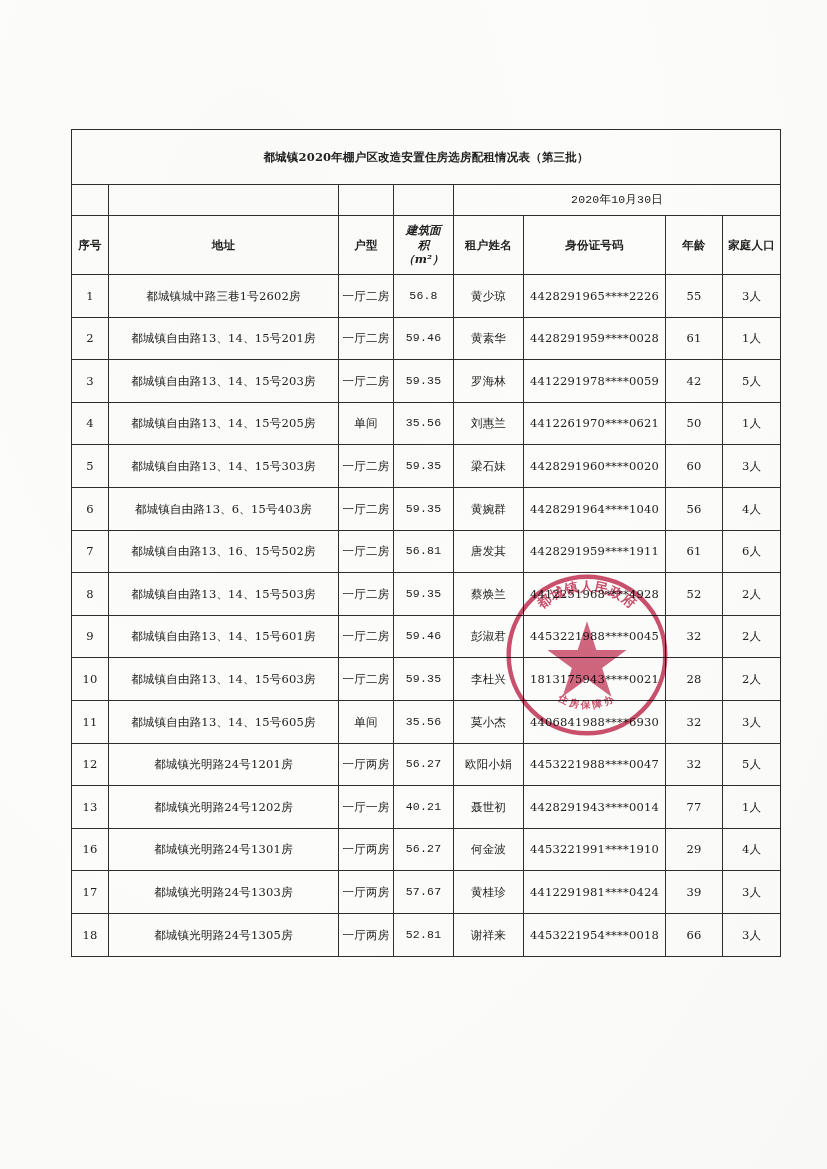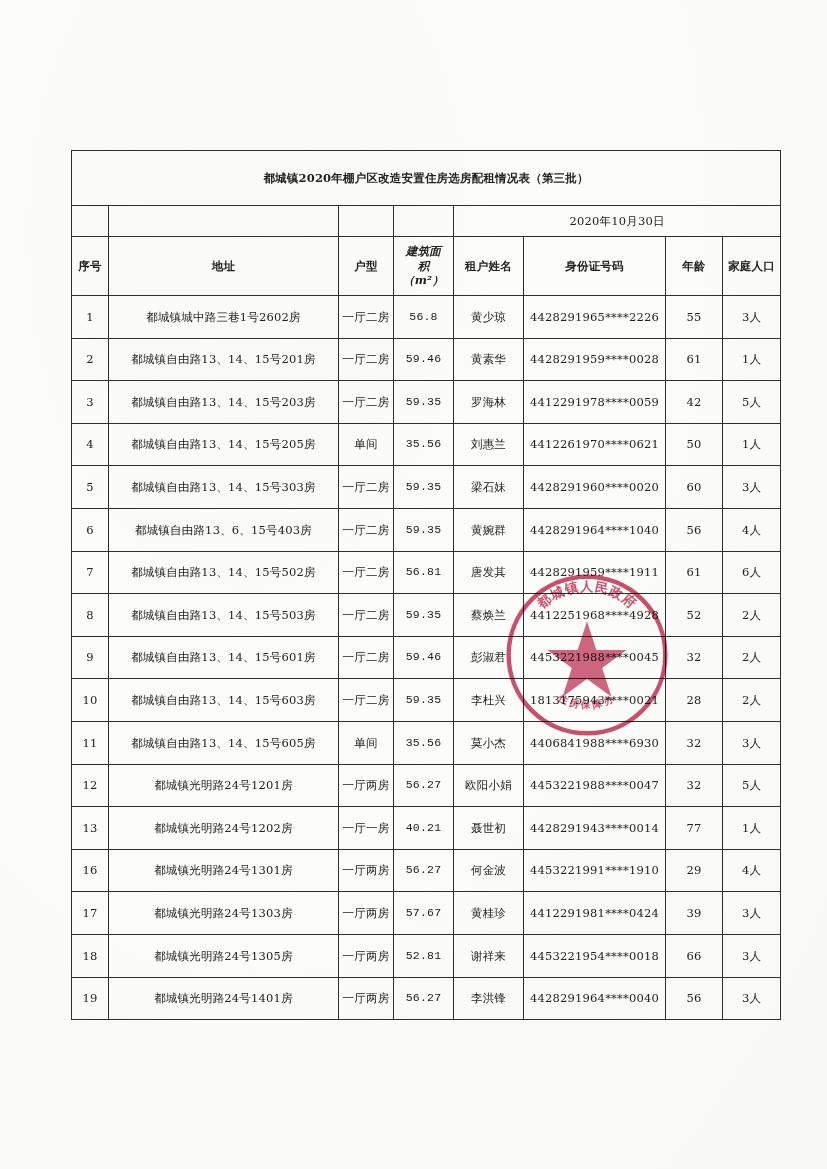--- a/index.html
+++ b/index.html
@@ -30,21 +30,20 @@
     left: 71px;
     top: 129px;
     width: 709px;
   }
 
   table.doc-table {
     width: 709px;
     border-collapse: collapse;
     table-layout: fixed;
     background: transparent;
-    margin-top: 21px;
   }
   table.doc-table td {
     border: 1px solid #2e2e2e;
     padding: 0 2px;
     text-align: center;
     vertical-align: middle;
     font-size: 11.5px;
     line-height: 1.25;
     letter-spacing: 0.2px;
     color: #212121;
@@ -59,20 +58,21 @@
     font-family: "DejaVu Serif", "Liberation Serif", serif;
     color: #101010;
   }
 
   
   .date-row td { height: 30px; border-bottom: 1px solid #2e2e2e; }
   .date-cell {
     font-size: 14.5px;
     letter-spacing: 1px;
     color: #141414;
+    font-family: Liberation Mono, monospace;
   }
 
   
   .head-row td {
     height: 58px;
     font-size: 12.5px;
     font-weight: 600;
     letter-spacing: 1px;
     color: #161616;
   }
@@ -211,21 +211,21 @@
           <td class="c-addr">都城镇自由路13、6、15号403房</td>
           <td class="c-type">一厅二房</td>
           <td class="c-area">59.35</td>
           <td class="c-name">黄婉群</td>
           <td class="c-id">4428291964****1040</td>
           <td class="c-age">56</td>
           <td class="c-people">4人</td>
         </tr>
         <tr class="body-row">
           <td class="c-no">7</td>
-          <td class="c-addr">都城镇自由路13、14、15号502房</td>
+          <td class="c-addr">都城镇自由路13、16、15号502房</td>
           <td class="c-type">一厅二房</td>
           <td class="c-area">56.81</td>
           <td class="c-name">唐发其</td>
           <td class="c-id">4428291959****1911</td>
           <td class="c-age">61</td>
           <td class="c-people">6人</td>
         </tr>
         <tr class="body-row">
           <td class="c-no">8</td>
           <td class="c-addr">都城镇自由路13、14、15号503房</td>
@@ -307,30 +307,20 @@
           <td class="c-people">3人</td>
         </tr>
         <tr class="body-row">
           <td class="c-no">18</td>
           <td class="c-addr">都城镇光明路24号1305房</td>
           <td class="c-type">一厅两房</td>
           <td class="c-area">52.81</td>
           <td class="c-name">谢祥来</td>
           <td class="c-id">4453221954****0018</td>
           <td class="c-age">66</td>
-          <td class="c-people">3人</td>
-        </tr>
-        <tr class="body-row">
-          <td class="c-no">19</td>
-          <td class="c-addr">都城镇光明路24号1401房</td>
-          <td class="c-type">一厅两房</td>
-          <td class="c-area">56.27</td>
-          <td class="c-name">李洪锋</td>
-          <td class="c-id">4428291964****0040</td>
-          <td class="c-age">56</td>
           <td class="c-people">3人</td>
         </tr>
       </tbody>
   </table>
 
   <div class="seal">
     <svg viewBox="0 0 200 200" xmlns="http://www.w3.org/2000/svg" aria-hidden="true">
       <defs>
         <path id="sealArcTop" d="M 28 100 A 72 72 0 0 1 172 100"></path>
         <path id="sealArcBottom" d="M 40 100 A 60 60 0 0 0 160 100"></path>

